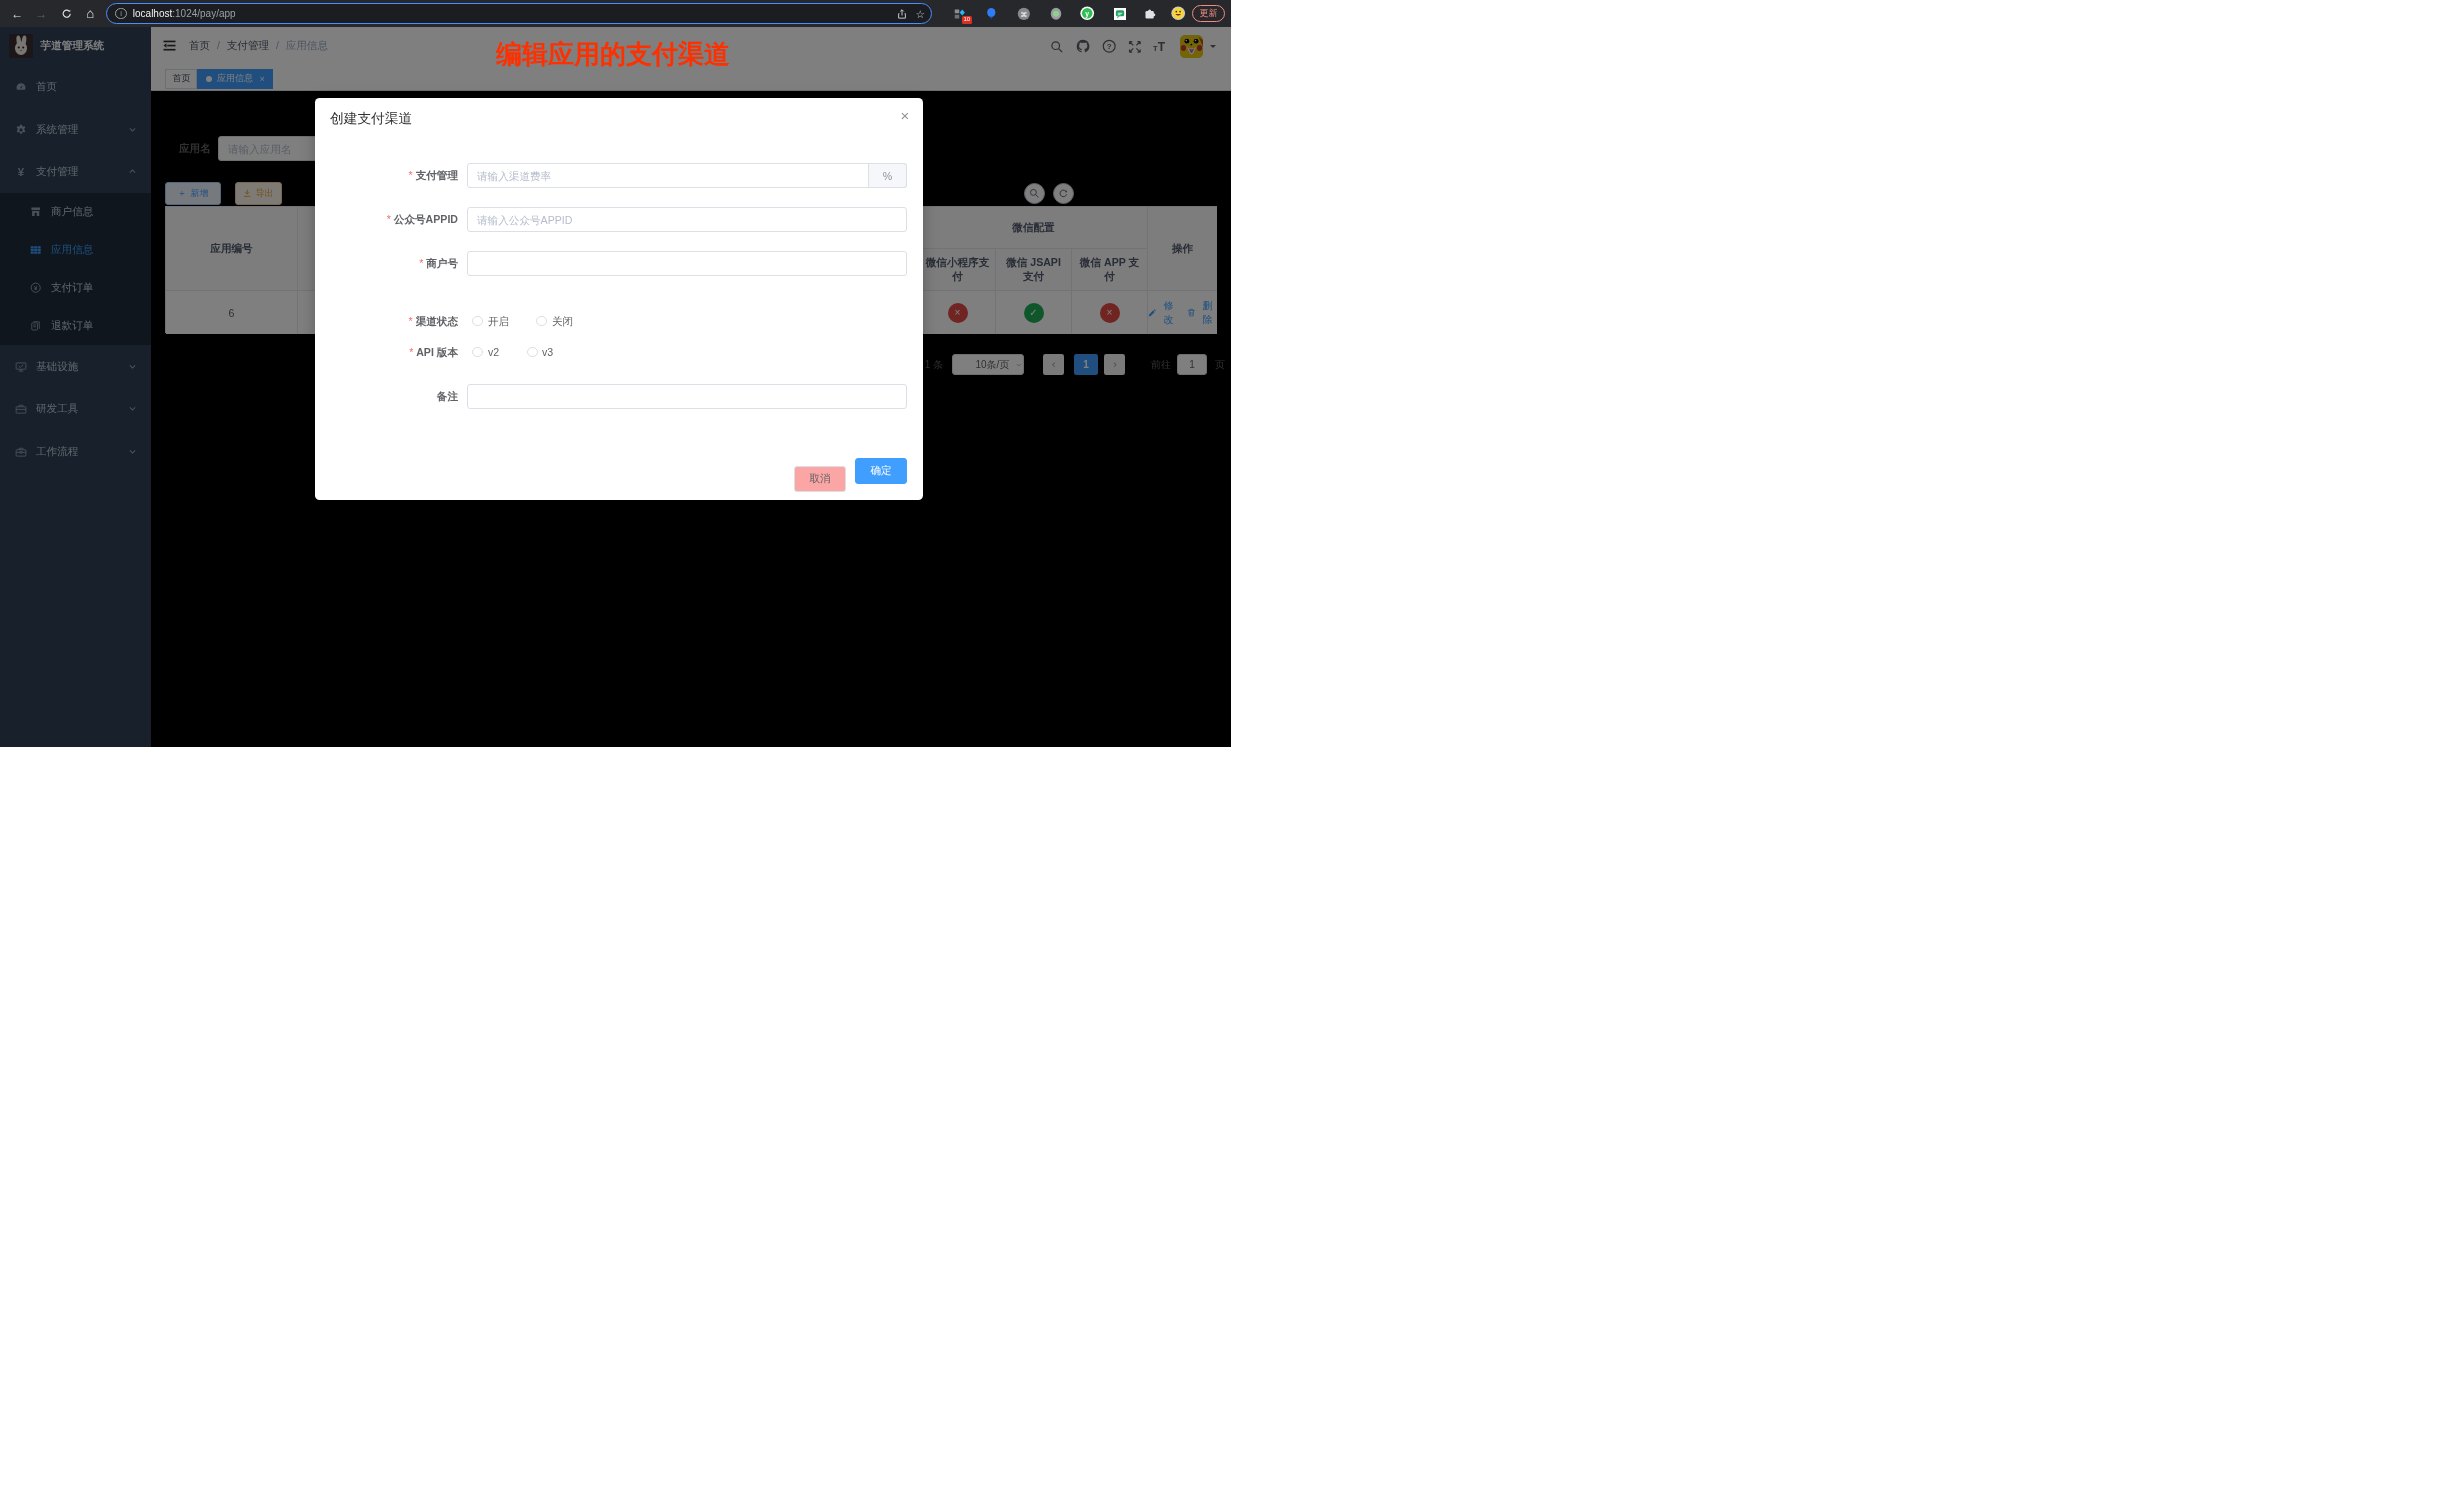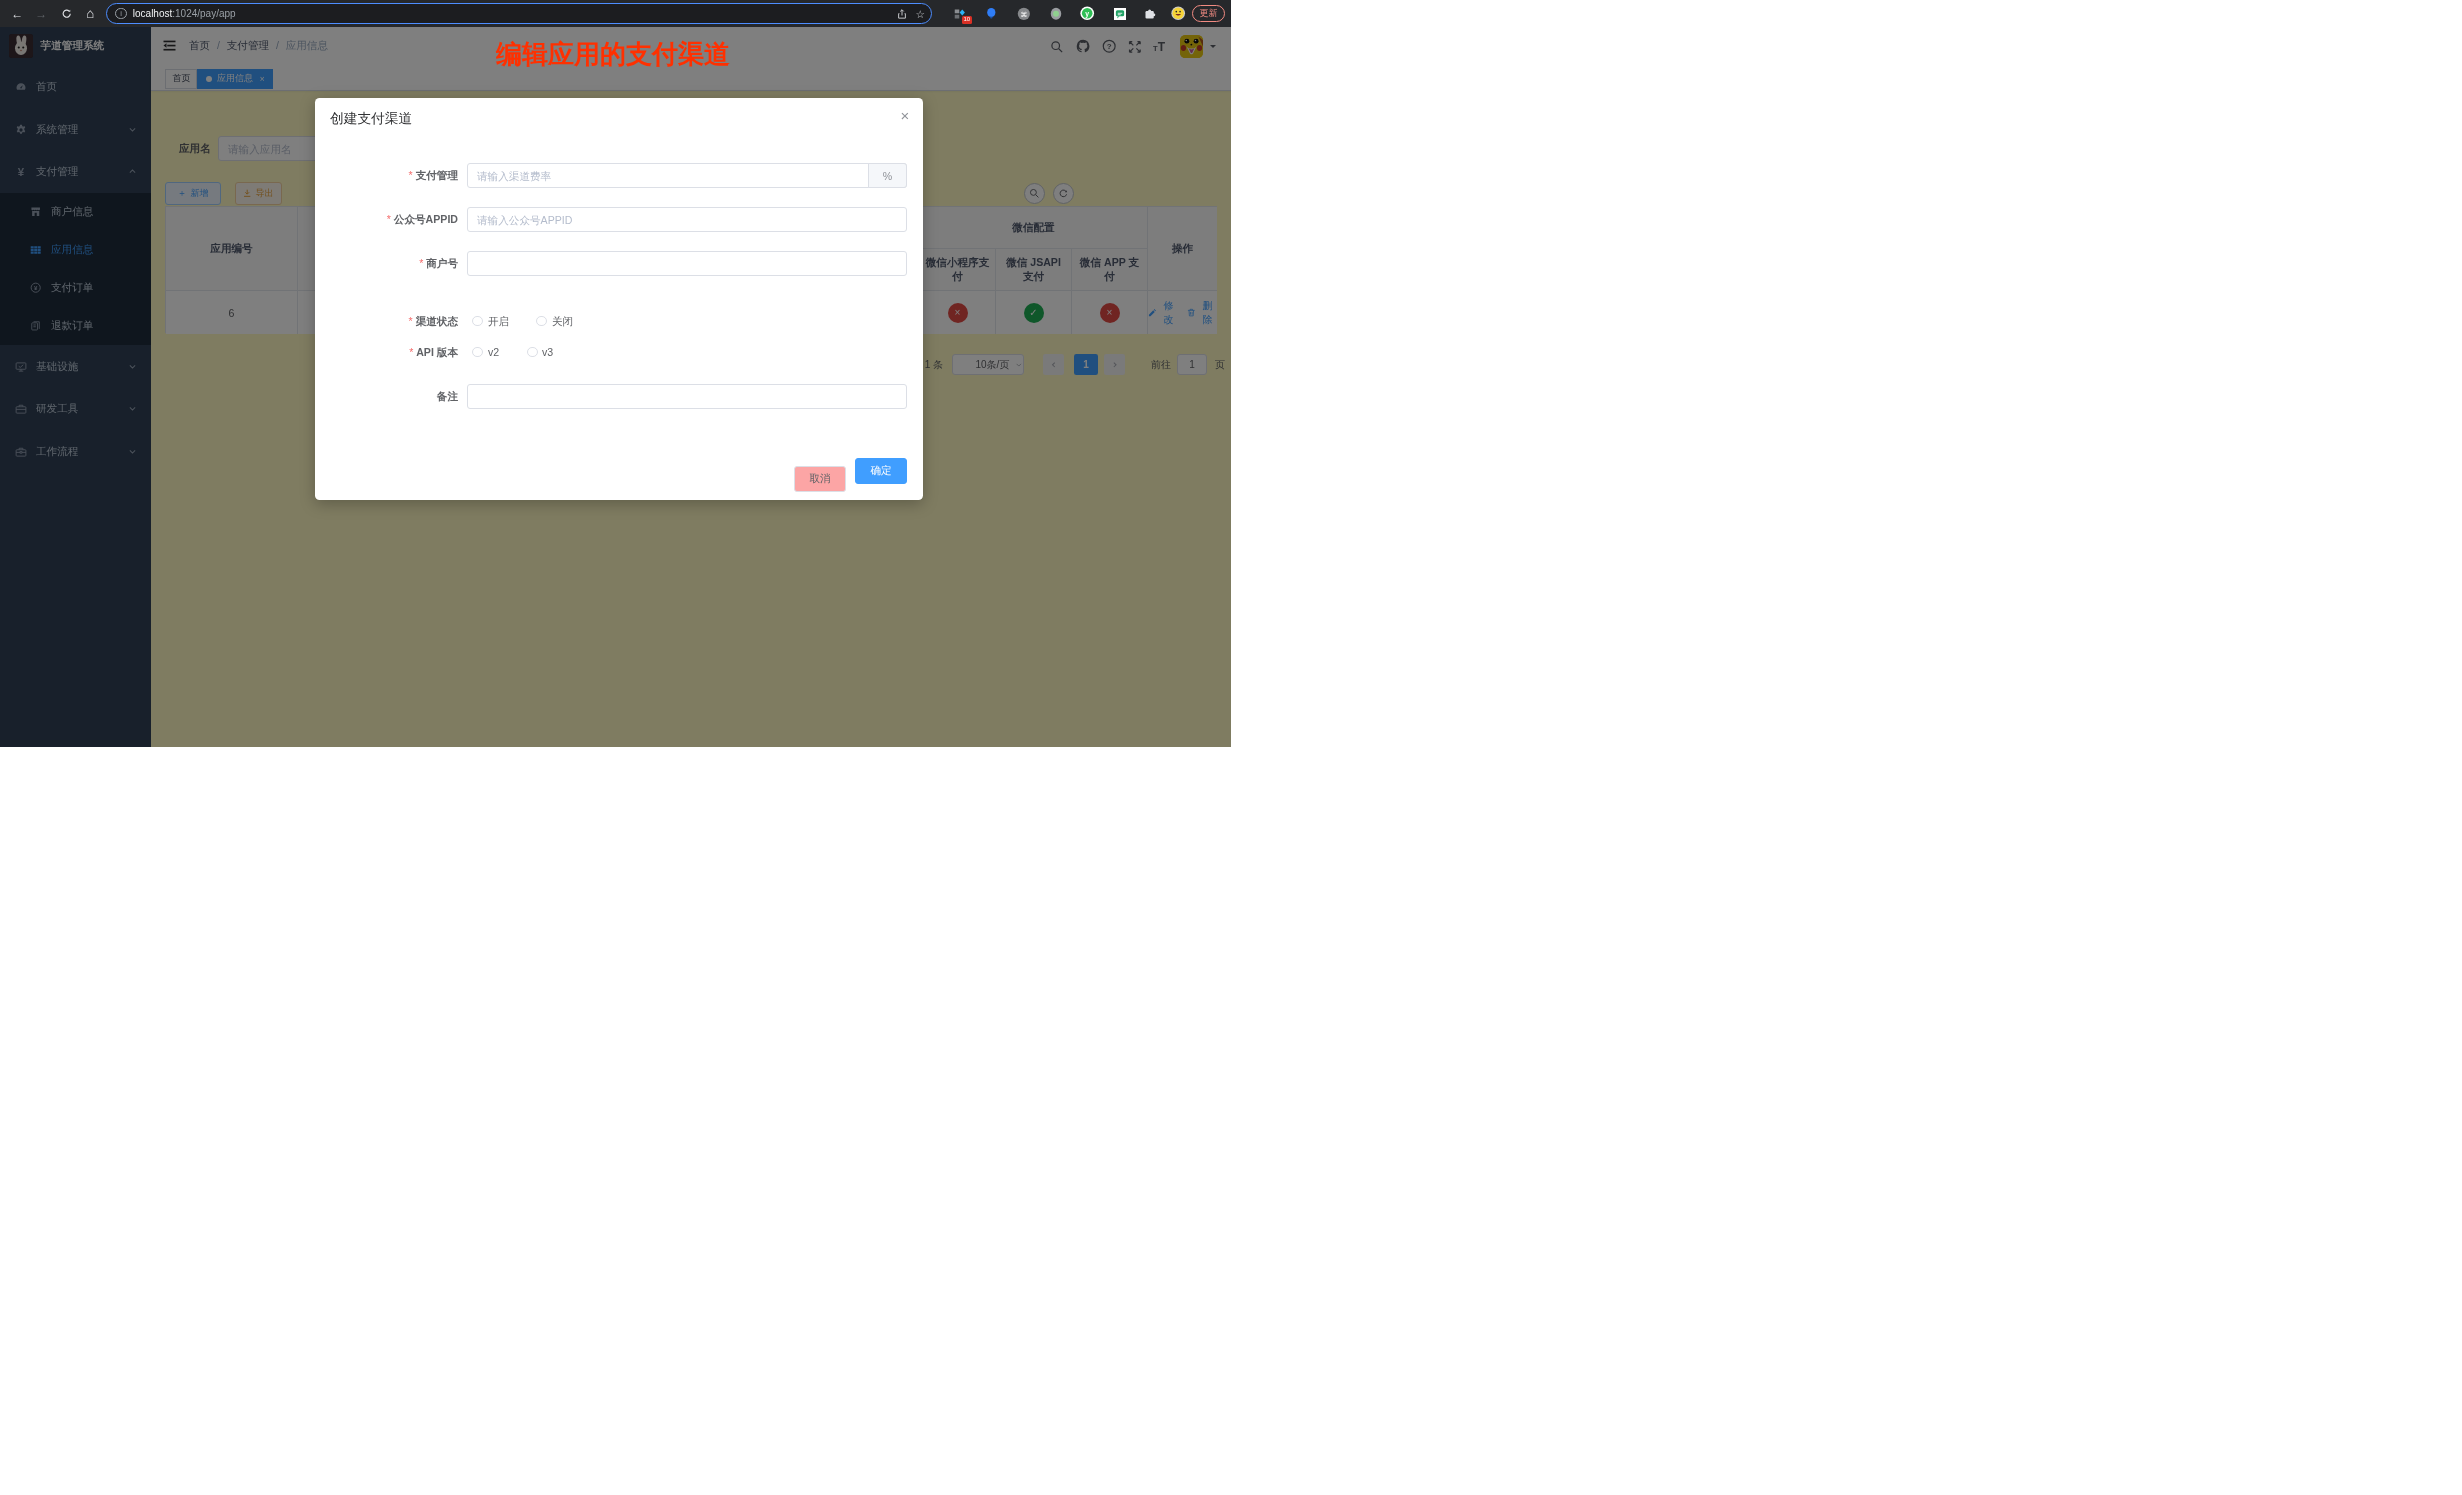--- a/index.html
+++ b/index.html
@@ -20,21 +20,21 @@
   .urlpill .rest { color:#9aa0a6; font-size:10px; }
   .pill-right { position:absolute; right:6px; display:flex; gap:7.6px; color:#c7cacd; }
   .ext { position:absolute; top:6px; width:15px; height:15px; display:flex; align-items:center; justify-content:center; }
   .badge10 { position:absolute; right:-4.6px; bottom:-3px; background:#d93025; color:#fff; font-size:6px;
              padding:0 1.5px; border-radius:1.5px; line-height:7.6px; }
   .upd { position:absolute; left:1192px; top:4.6px; width:33px; height:17.5px; border:0.8px solid #f28b82; color:#f28b82;
          border-radius:9px; font-size:9px; display:flex; align-items:center; justify-content:center; }
   .kebab { position:absolute; left:1229px; top:4.6px; color:#f28b82; font-size:11.4px; letter-spacing:0; line-height:17.5px; }
 
   
-  .app { position:absolute; left:0; top:27px; width:1231px; height:720px; background:#fef9c3; }
+  .app { position:absolute; left:0; top:27px; width:1231px; height:720px; background:#000000; }
 
   
   .sidebar { position:absolute; left:0; top:0; width:151px; height:720px; background:#304156; }
   .logo-row { position:absolute; left:0; top:0; width:151px; height:38px; display:flex; align-items:center; }
   .logo-img { width:24px; height:24px; margin-left:9px; border-radius:3px; background:#2a2330; position:relative; overflow:hidden; }
   .logo-title { color:#fff; font-weight:bold; font-size:10.6px; margin-left:7.6px; }
   .mi { position:absolute; left:0; width:151px; height:43px; display:flex; align-items:center; color:#bfcbd9; font-size:10.6px; }
   .smi { position:absolute; left:0; width:151px; height:38px; display:flex; align-items:center; color:#bfcbd9; font-size:10.6px; }
   .subwrap { position:absolute; left:0; top:166px; width:151px; height:152px; background:#1f2d3d; }
   .mi .ic, .smi .ic { width:12px; height:12px; color:#97a3b5; flex:none; }

